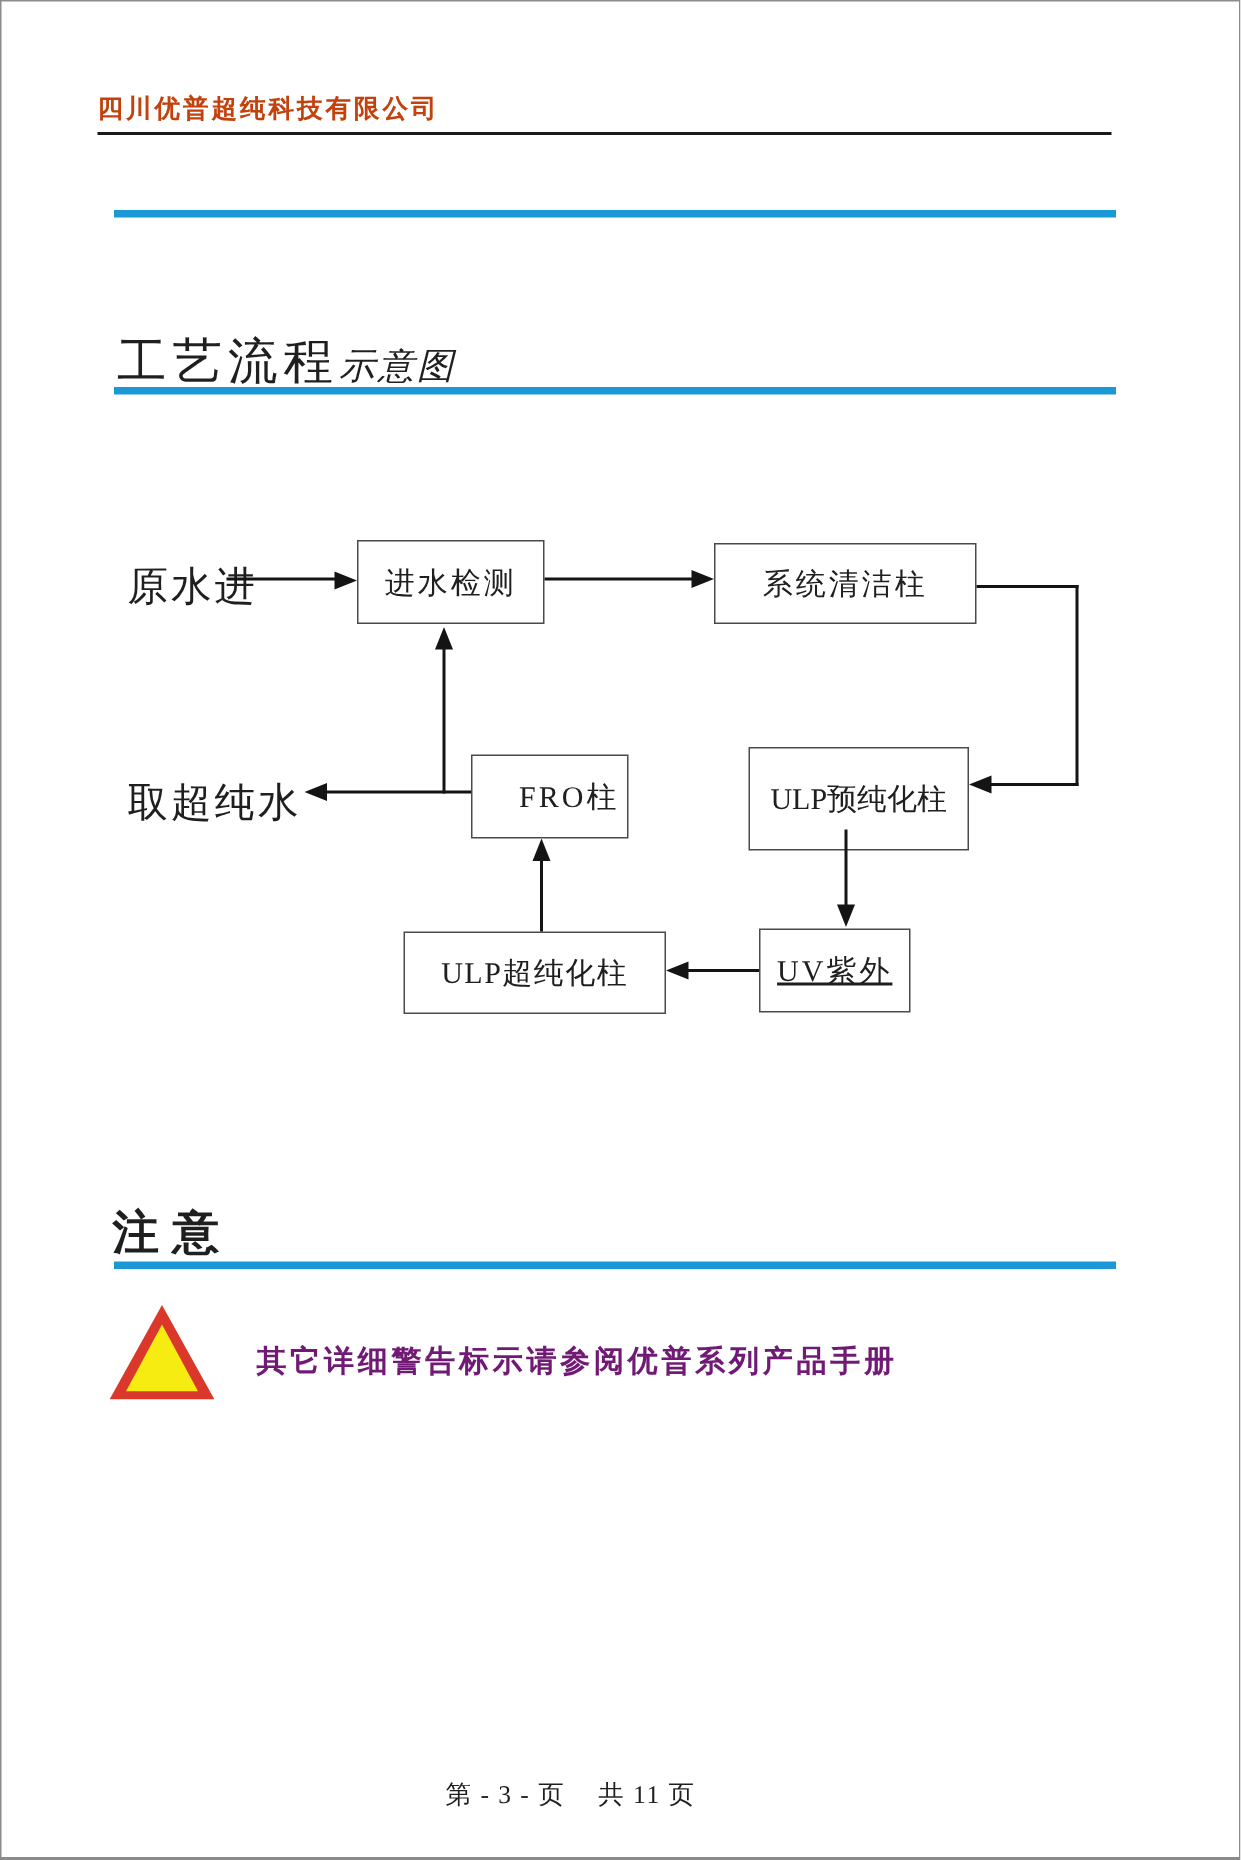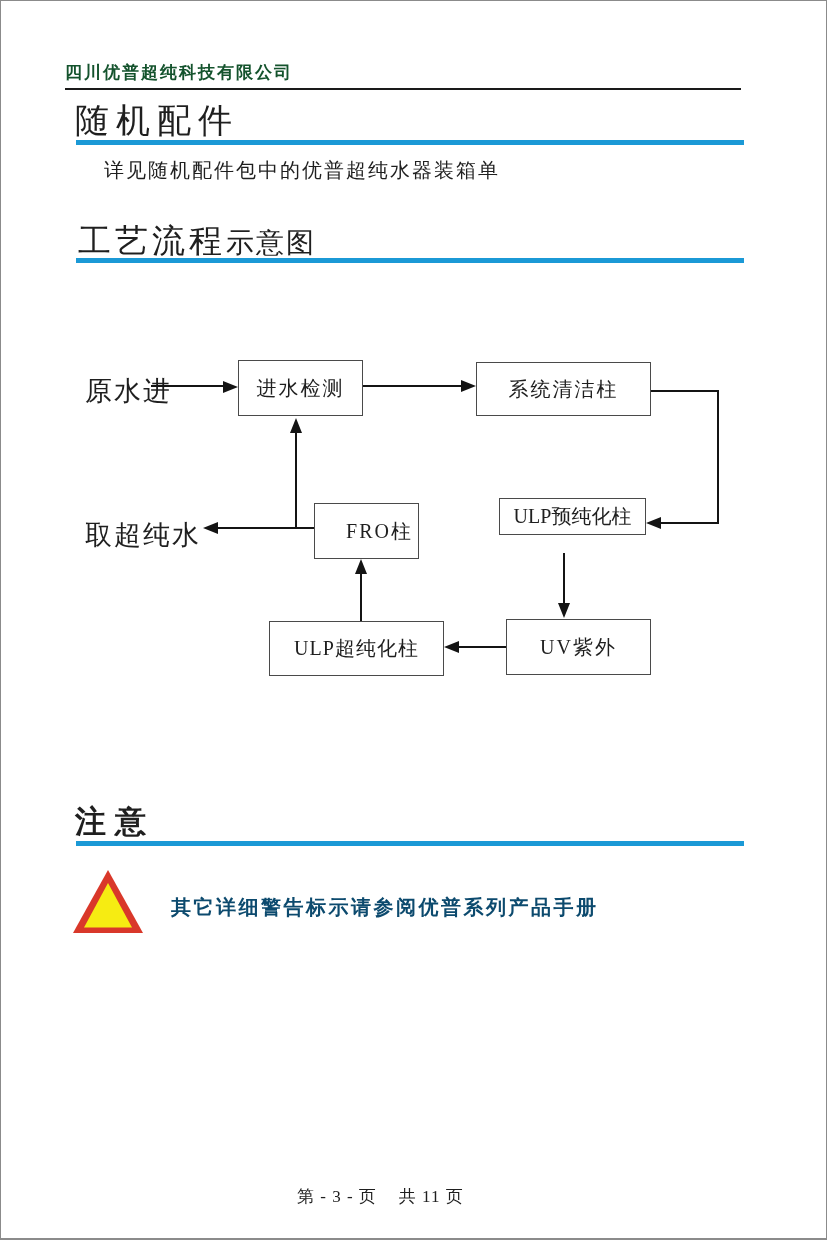--- a/index.html
+++ b/index.html
@@ -10,80 +10,78 @@
   .page{
     position:relative; width:827px; height:1240px; background:#fff;
     border-left:1px solid var(--page-border); border-top:1px solid var(--page-border);
     border-right:1px solid var(--page-border); border-bottom:2px solid var(--page-border);
     box-sizing:border-box; overflow:hidden;
     font-family:"Liberation Serif","DejaVu Serif",serif; color:var(--text-dark);
   }
   .abs{position:absolute;}
   .company{
     left:64px; top:60px; font-family:"Liberation Sans","DejaVu Sans",sans-serif;
-    font-weight:bold; font-size:17px; letter-spacing:2px; color:#14532d;
+    font-weight:bold; font-size:17px; letter-spacing:2px; color:#c2410c;
   }
   .header-rule{left:64px; top:87px; width:676px; height:2px; background:#1a1a1a;}
   .h-acc{left:74px; top:97px; margin:0; font-size:34px; font-weight:normal; letter-spacing:7px;}
   .blue-rule{height:5px; background:var(--accent-blue);}
   .r1{left:75px; top:139px; width:668px;}
   .body-acc{left:103px; top:156px; margin:0; font-size:20px; letter-spacing:2px;}
   .h-proc{left:77px; top:218px; display:flex; align-items:baseline;}
   .h-proc-main{font-size:33px; letter-spacing:4px;}
-  .h-proc-sub{font-size:28px; letter-spacing:2px;}
+  .h-proc-sub{font-size:24px; letter-spacing:2px;font-style:italic;}
   .r2{left:75px; top:257px; width:668px;}
   
   .fbox{
     display:flex; align-items:center; justify-content:center;
     border:1.5px solid var(--box-border); box-sizing:border-box;
     font-size:20px; letter-spacing:2px; background:#fff; text-align:right;
   }
   .flabel{font-size:27px; letter-spacing:2px;}
   .fline{background:var(--line-black);}
   .ah{width:0; height:0;}
   .ah-right{border-top:6px solid transparent; border-bottom:6px solid transparent; border-left:15px solid var(--line-black);}
   .ah-left {border-top:6px solid transparent; border-bottom:6px solid transparent; border-right:15px solid var(--line-black);}
   .ah-up   {border-left:6px solid transparent; border-right:6px solid transparent; border-bottom:15px solid var(--line-black);}
   .ah-down {border-left:6px solid transparent; border-right:6px solid transparent; border-top:15px solid var(--line-black);}
   .h-notice{left:74px; top:800px; margin:0; font-size:31px; font-weight:bold; letter-spacing:9px;}
   .r3{left:75px; top:840px; width:668px;}
   .warn-tri{left:72px; top:869px; width:70px; height:63px;}
   .warn-text{
     left:170px; top:893px; font-family:"Liberation Sans","DejaVu Sans",sans-serif;
-    font-weight:bold; font-size:20px; letter-spacing:2.5px; color:#0c4a6e;
+    font-weight:bold; font-size:20px; letter-spacing:2.5px; color:#701a75;
   }
   .footer{left:296px; top:1153px; font-size:17px; letter-spacing:1px;margin-top:31px;}
   .footer span{display:inline-block;}
   .footer .gap{width:22px;}
 </style>
 </head>
 <body>
 
 <div class="page">
 
   <div class="abs company">四川优普超纯科技有限公司</div>
   <div class="abs header-rule"></div>
 
-  <h1 class="abs h-acc">随机配件</h1>
   <div class="abs blue-rule r1"></div>
-  <p class="abs body-acc">详见随机配件包中的优普超纯水器装箱单</p>
 
   <div class="abs h-proc">
     <span class="h-proc-main">工艺流程</span>
     <span class="h-proc-sub">示意图</span>
   </div>
   <div class="abs blue-rule r2"></div>
 
   <div class="abs flabel" style="left:84px; top:372px;">原水进</div>
   <div class="abs flabel" style="left:84px; top:516px;">取超纯水</div>
 
   <div class="abs fbox" style="left:237px; top:359px; width:125px; height:56px;">进水检测</div>
   <div class="abs fbox" style="left:475px; top:361px; width:175px; height:54px;">系统清洁柱</div>
-  <div class="abs fbox" style="left:498px; top:497px; width:147px; height:37px; letter-spacing:0;">ULP预纯化柱</div>
-  <div class="abs fbox" style="left:505px; top:618px; width:145px; height:56px;">UV紫外</div>
+  <div class="abs fbox" style="left:498px; top:497px; width:147px; height:69px; letter-spacing:0;">ULP预纯化柱</div>
+  <div class="abs fbox" style="left:505px; top:618px; width:101px; height:56px;text-decoration:underline;">UV紫外</div>
   <div class="abs fbox" style="left:268px; top:620px; width:175px; height:55px; letter-spacing:1px;">ULP超纯化柱</div>
   <div class="abs fbox" style="left:313px; top:502px; width:105px; height:56px;padding-left:26px;">FRO柱</div>
 
   <div class="abs fline" style="left:150px; top:384px; width:74px; height:2px;"></div>
   <div class="abs ah ah-right" style="left:222px; top:380px;"></div>
 
   <div class="abs fline" style="left:362px; top:384px; width:100px; height:2px;"></div>
   <div class="abs ah ah-right" style="left:460px; top:379px;"></div>
 
   <div class="abs fline" style="left:650px; top:389px; width:68px; height:2px;"></div>

